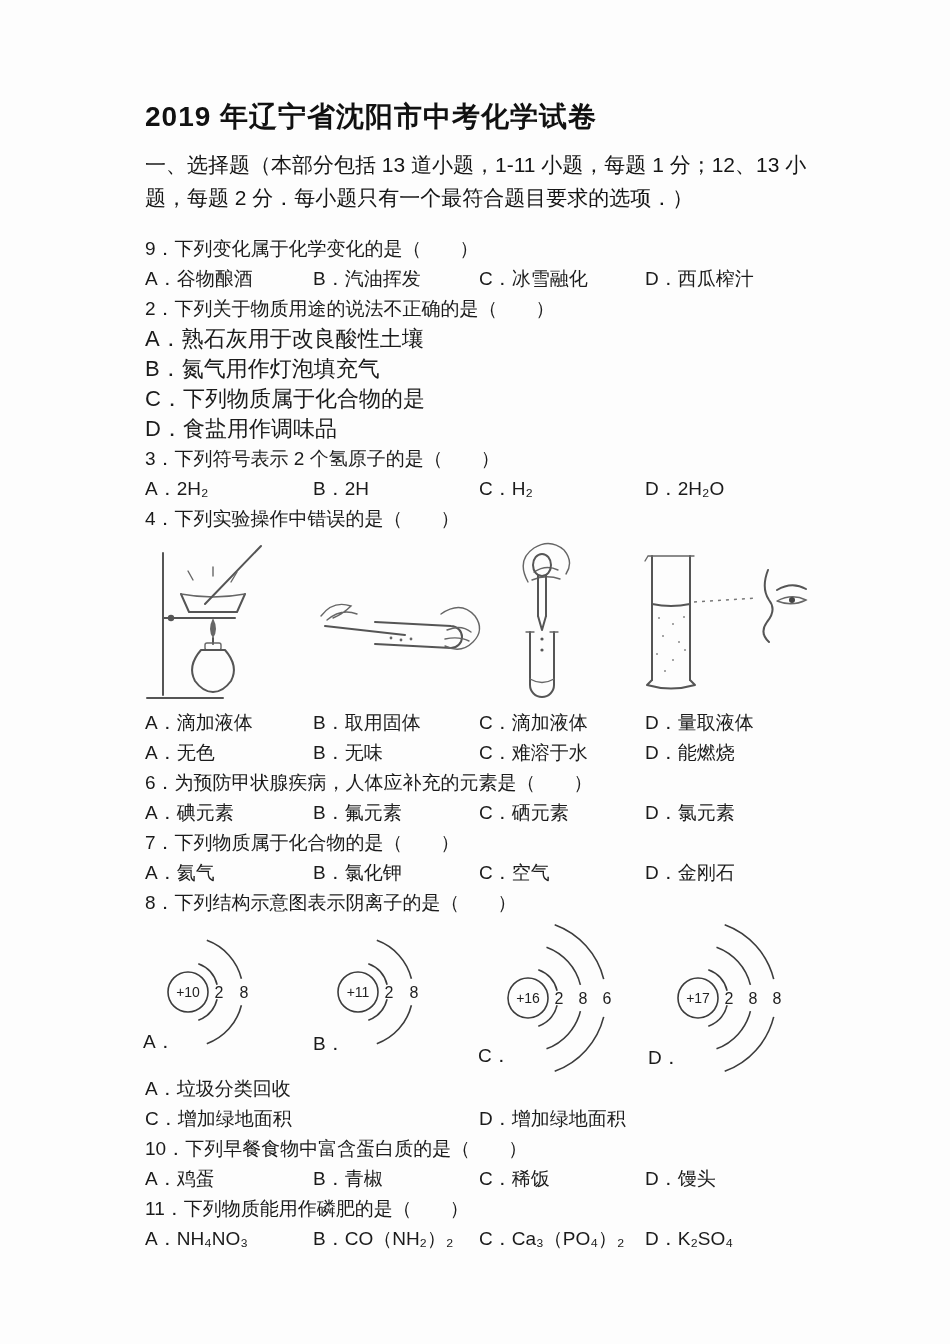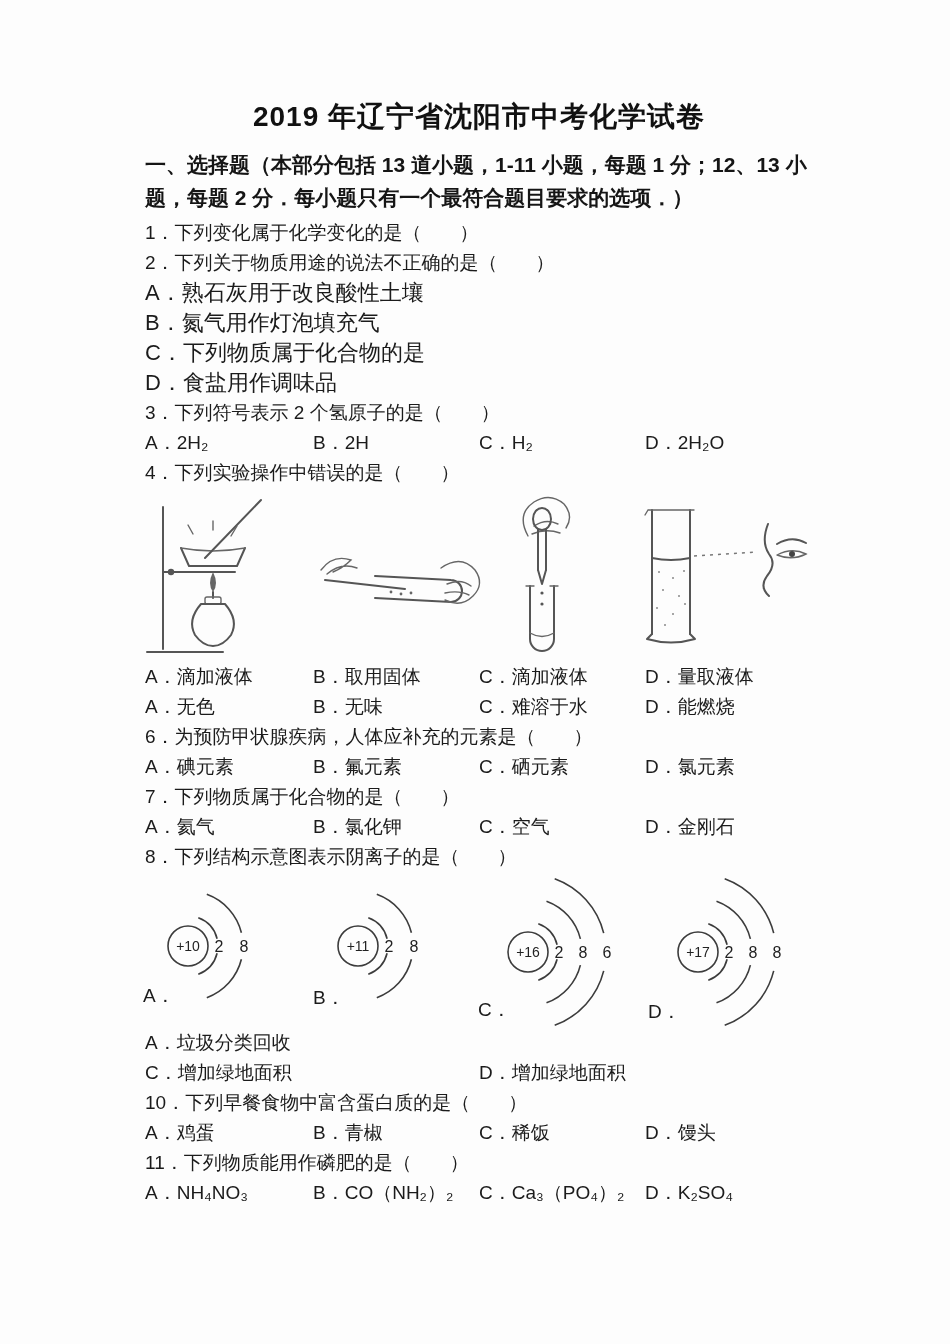--- a/index.html
+++ b/index.html
@@ -12,31 +12,30 @@
     overflow:hidden;
   }
   .content {
     position:absolute;
     left:145px; top:98px;
     width:668px;
   }
   .title {
     font-size:28px;
     font-weight:700;
-    text-align:center;
     line-height:38px;
     margin:0 0 12px 0;
     letter-spacing:1px;
     color:#111;
   }
   .section-header {
     font-size:21px;
-    font-weight:700;
+    font-weight:400;
     line-height:33px;
-    margin-bottom:4px;
+    margin-bottom:20px;
     color:#151515;
   }
   .qline {
     font-size:19px;
     line-height:30px;
     white-space:nowrap;
   }
   .opt1 { font-size:22px; line-height:30px; }
   .opts4 {
     display:grid;
@@ -62,21 +61,27 @@
 </head>
 <body>
 
 <div class="page">
   <div class="content">
 
     <h1 class="title">2019 年辽宁省沈阳市中考化学试卷</h1>
 
     <div class="section-header">一、选择题（本部分包括 13 道小题，1-11 小题，每题 1 分；12、13 小题，每题 2 分．每小题只有一个最符合题目要求的选项．）</div>
 
-    <div class="qline">1．下列变化属于化学变化的是（　　）</div>
+    <div class="qline">9．下列变化属于化学变化的是（　　）</div>
+    <div class="opts4">
+      <span>A．谷物酿酒</span>
+      <span>B．汽油挥发</span>
+      <span>C．冰雪融化</span>
+      <span>D．西瓜榨汁</span>
+    </div>
 
     <div class="qline">2．下列关于物质用途的说法不正确的是（　　）</div>
     <div class="opt1">A．熟石灰用于改良酸性土壤</div>
     <div class="opt1">B．氮气用作灯泡填充气</div>
     <div class="opt1">C．下列物质属于化合物的是</div>
     <div class="opt1">D．食盐用作调味品</div>
 
     <div class="qline">3．下列符号表示 2 个氢原子的是（　　）</div>
     <div class="opts4">
       <span>A．2H₂</span>

